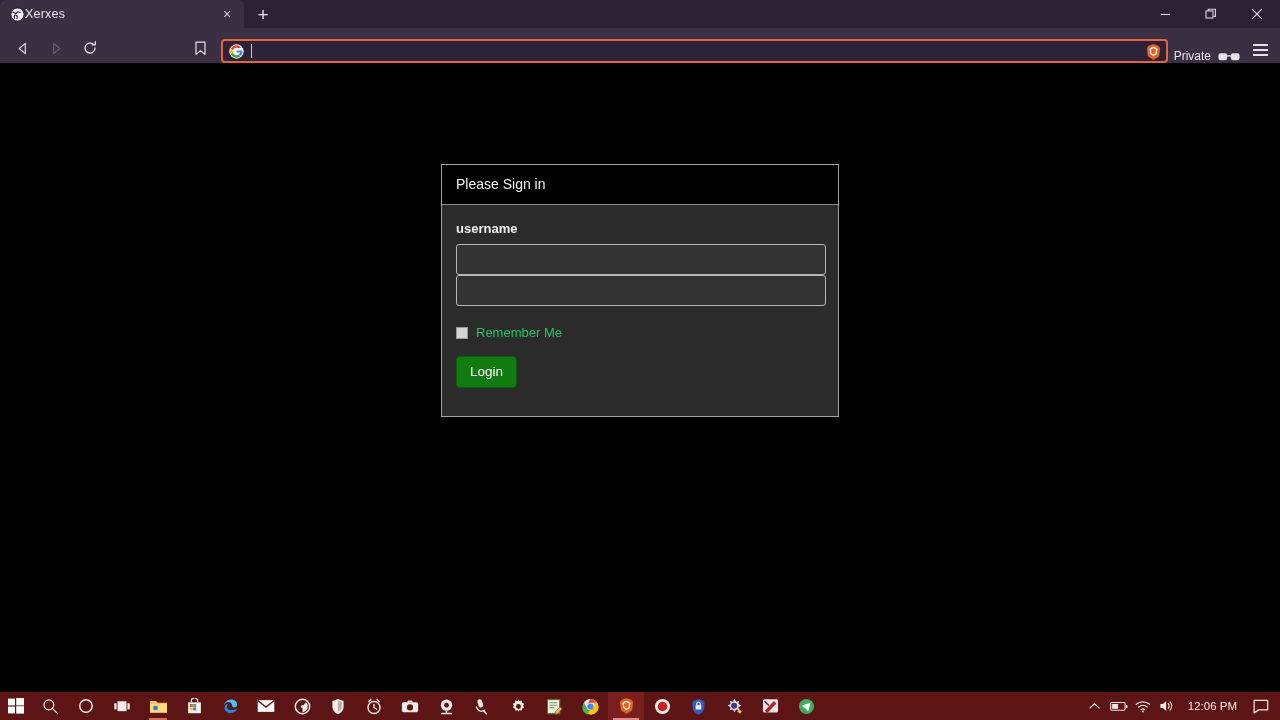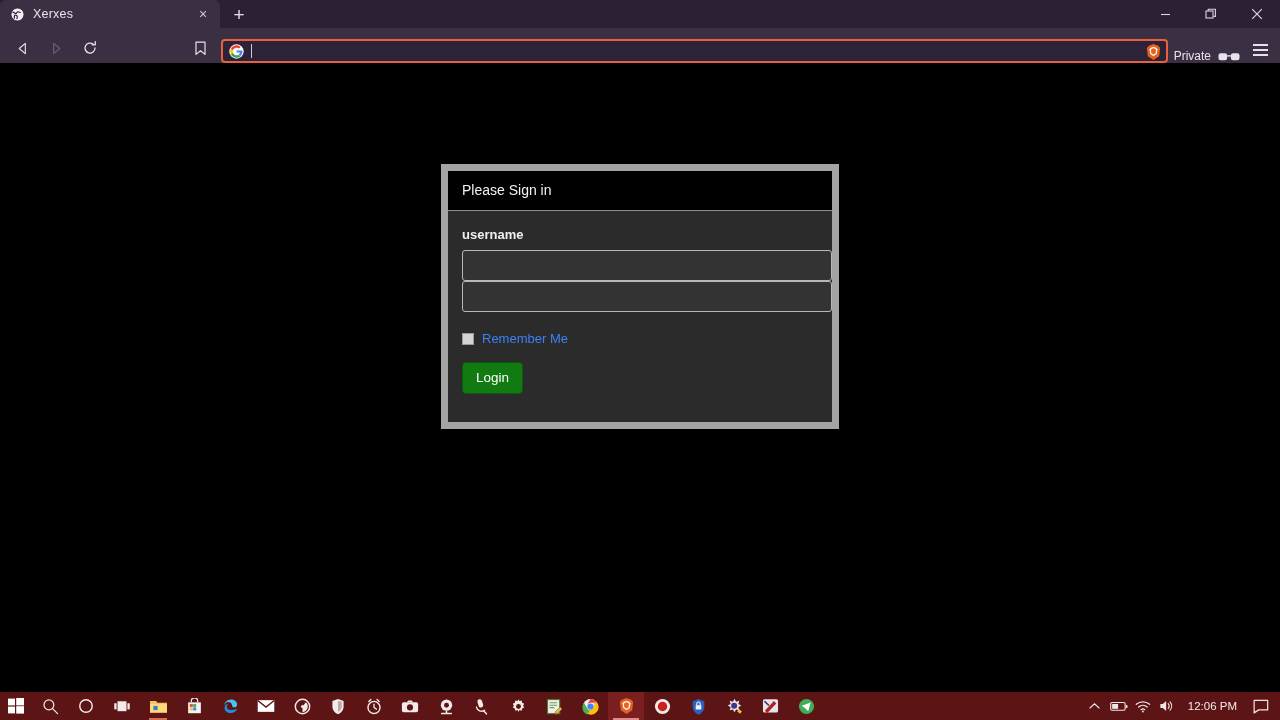--- a/index.html
+++ b/index.html
@@ -14,24 +14,24 @@
   #browser { position: absolute; left:0; top:0; width:1280px; height:692px; background:#000; }
 
   
   .tabstrip {
     position: absolute; left:0; top:0; width:1280px; height:28px;
     background:#2b2034;
     display:flex; align-items:flex-end;
   }
   .tab {
     position: relative;
-    height: 28px; width: 220px;
+    height: 28px; width: 244px;
     background:#3b2f44;
     border-top-left-radius:6px; border-top-right-radius:6px;
-    display:flex; align-items:center; gap:8px;
+    display:flex; align-items:center; gap:0;
     padding: 0 8px 0 10px;
     color:#e9e4ee; font-size:12.5px;
   }
   .tab-favicon { width:15px; height:15px; flex:0 0 15px; display:block; }
   .tab-title { flex:1; white-space:nowrap; overflow:hidden; text-overflow:ellipsis; letter-spacing:.2px; }
   .tab-close {
     width:18px; height:18px; flex:0 0 18px;
     display:flex; align-items:center; justify-content:center;
     color:#cfc6d6; font-size:14px; line-height:1;
   }
@@ -67,21 +67,21 @@
   .hamb { width:24px; height:26px; display:flex; flex-direction:column; justify-content:center; align-items:center; gap:3.5px; margin-right:8px; }
   .hamb i { display:block; width:15px; height:1.6px; background:#e7e1ec; }
 
   
   .viewport { position:absolute; left:0; top:63px; width:1280px; height:629px; background:#000; }
 
   
   .panel {
     position:absolute; left:441px; top:101px; width:398px;
     background:#2b2b2b;
-    border:7px solid #a3a3a3;
+    border:1px solid #a3a3a3;
   }
   .panel-header {
     background:#000; border-bottom:1px solid #8e8e8e;
     padding:11px 14px 12px 14px;
     color:#f2f2f2; font-size:14px;
   }
   .panel-body { padding:16px 14px 28px 14px; }
   .field-label { color:#efefef; font-size:13px; font-weight:bold; display:block; margin-bottom:8px; }
   .field-label.second { margin-top:23px; }
   .text-input {
@@ -89,21 +89,21 @@
     background:#333333; border:1px solid #b8b8b8; border-radius:3px;
     color:#eee; font-size:13px; padding:0 7px;
     font-family:"Liberation Sans", sans-serif;
     outline:none;
   }
   .remember-row { display:flex; align-items:center; gap:8px; margin-top:19px; }
   .cbx {
     width:12px; height:12px; background:#d4d4d4; border:1px solid #9b9b9b;
     display:block; flex:0 0 12px;
   }
-  .remember-label { color:#3b82f6; font-size:13px;text-align:right; }
+  .remember-label { color:#22c55e; font-size:13px;text-align:right; }
   .login-btn {
     margin-top:16px;
     background:#117a11; border:1px solid #0a5c0a; border-radius:4px;
     color:#ffffff; font-size:13.5px;
     padding:7px 13px 8px 13px;
     font-family:Liberation Sans, sans-serif;
     cursor:pointer; display:inline-block;
   }
 
   

